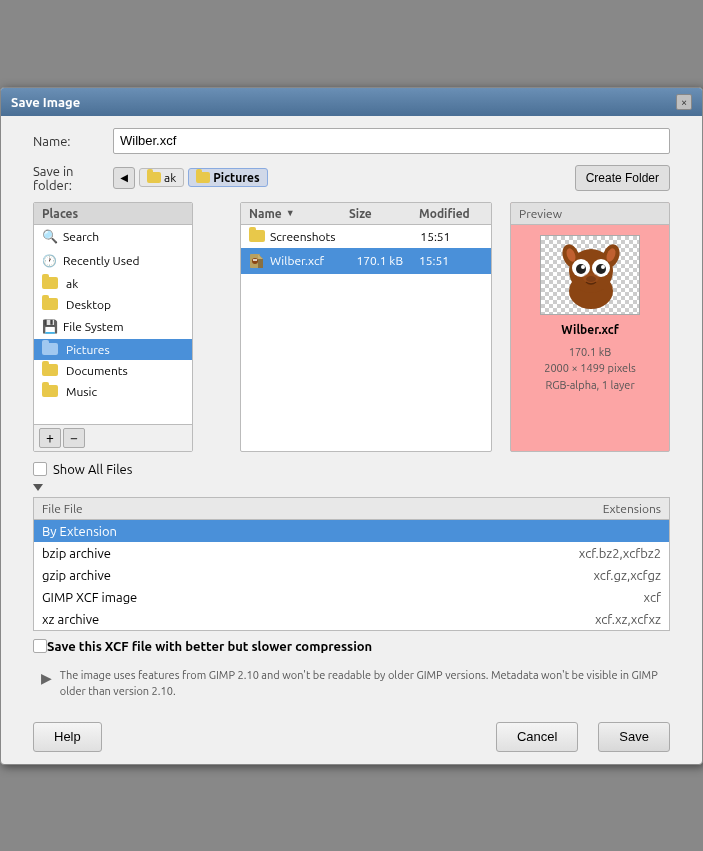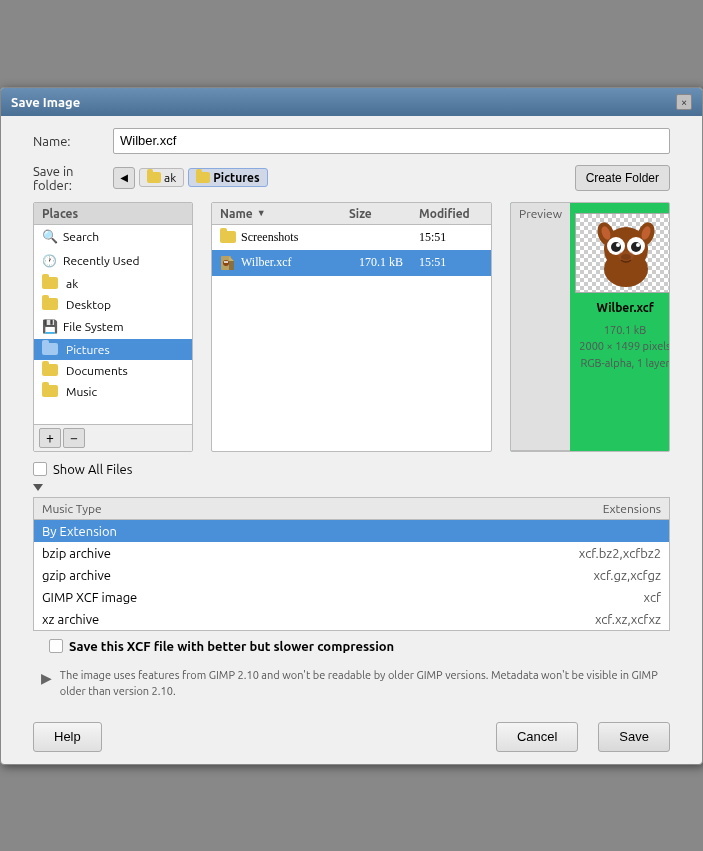--- a/index.html
+++ b/index.html
@@ -228,20 +228,21 @@
       font-size: 14px;
     }
     .files-panel {
       flex: 1;
       border: 1px solid #bbb;
       background: white;
       border-radius: 2px;
       overflow: hidden;
       display: flex;
       flex-direction: column;
+      margin-left: 29px;
     }
     .files-header {
       display: flex;
       background: #e8e8e8;
       border-bottom: 1px solid #bbb;
       font-size: 12px;
       color: #555;
     }
     .files-col-name {
       flex: 1;
@@ -267,21 +268,20 @@
     .files-list {
       flex: 1;
       overflow-y: auto;
     }
     .file-item {
       display: flex;
       align-items: center;
       padding: 3px 0;
       cursor: pointer;
       font-size: 12px;
-      font-family: Liberation Serif, serif;
     }
     .file-item.selected {
       background: #4a90d9;
       color: white;
     }
     .file-name-cell {
       flex: 1;
       padding: 2px 8px;
       display: flex;
       align-items: center;
@@ -316,24 +316,24 @@
       top: -3px;
       left: 0;
       width: 7px;
       height: 3px;
       background: #e8c84a;
       border-radius: 2px 2px 0 0;
     }
     .preview-panel {
       width: 160px;
       border: 1px solid #bbb;
-      background: #22c55e;
+      background: #fca5a5;
       border-radius: 2px;
       display: flex;
-      flex-direction: row;
+      flex-direction: column;
       overflow: hidden;
     }
     .preview-header {
       background: #e0e0e0;
       padding: 4px 8px;
       font-size: 12px;
       color: #555;
       border-bottom: 1px solid #bbb;
     }
     .preview-body {
@@ -407,22 +407,21 @@
       padding: 4px 8px;
       font-size: 13px;
     }
     .filetype-table tbody tr.selected {
       background: #4a90d9;
       color: white;
     }
     .compression-row {
       display: flex;
       align-items: center;
-      gap: 6px;
-      margin: 8px 16px;
+      margin: 8px 0;
       font-size: 13px;
       font-weight: bold;
     }
     .info-section {
       display: flex;
       align-items: flex-start;
       gap: 8px;
       margin-bottom: 12px;
       padding: 6px 8px;
       font-size: 11px;
@@ -662,21 +661,21 @@
       <span>Show All Files</span>
     </div>
 
     <div class="filetype-section">
       <div class="filetype-toggle">
         <div class="triangle-down"></div>
       </div>
       <table class="filetype-table">
         <thead>
           <tr>
-            <th>Music Type</th>
+            <th>File File</th>
             <th style="text-align:right">Extensions</th>
           </tr>
         </thead>
         <tbody>
           <tr class="selected">
             <td>By Extension</td>
             <td class="extensions-col"></td>
           </tr>
           <tr>
             <td>bzip archive</td>

